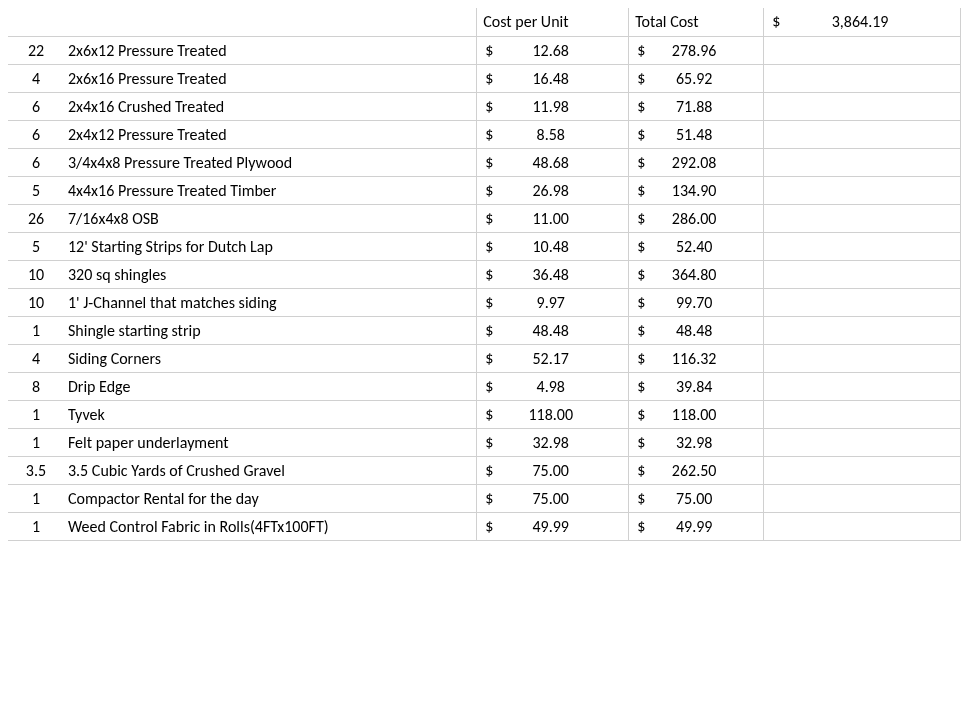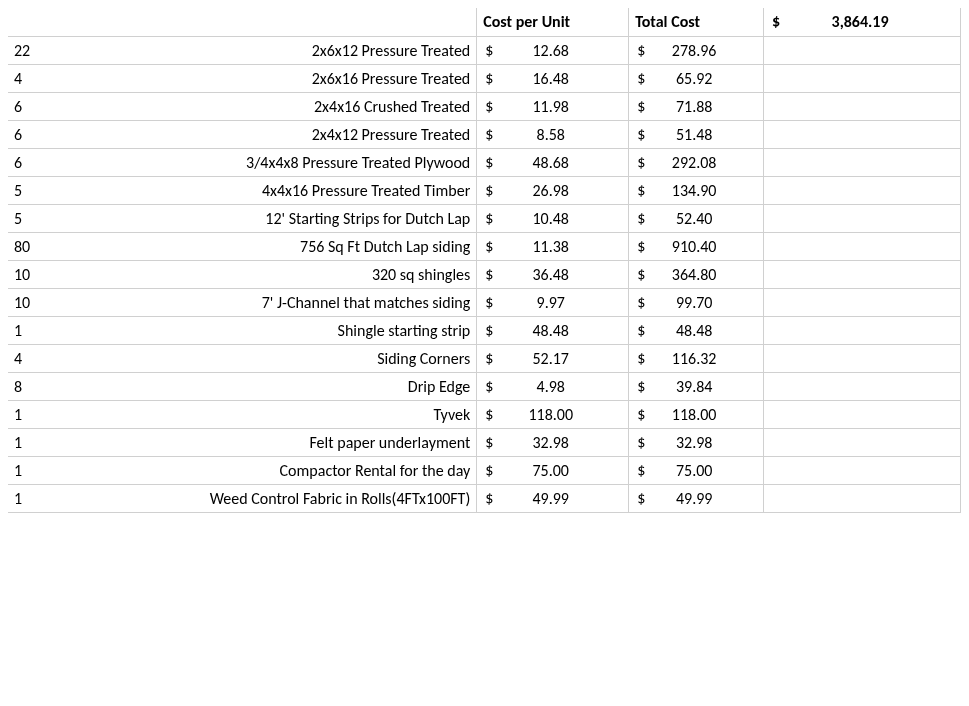--- a/index.html
+++ b/index.html
@@ -20,32 +20,32 @@
     }
     td, th {
       border-bottom: 1px solid #d0d0d0;
       border-right: 1px solid #d0d0d0;
       padding: 4px 6px;
       height: 28px;
       vertical-align: middle;
       white-space: nowrap;
     }
     th {
-      font-weight: bold;
+      font-weight: normal;
       text-align: left;
     }
     .col-qty {
       width: 54px;
-      text-align: left;
+      text-align: center;
       border-right: none;
       padding-right: 4px;
     }
     .col-desc {
       width: 415px;
-      text-align: right;
+      text-align: left;
     }
     .col-unit {
       width: 152px;
     }
     .col-total {
       width: 135px;
     }
     .col-grand {
       width: 197px;
     }
@@ -155,61 +155,61 @@
           <span class="money-symbol">$</span>
           <span class="money-value">26.98</span>
         </td>
         <td class="col-total money-cell">
           <span class="money-symbol">$</span>
           <span class="money-value">134.90</span>
         </td>
         <td class="col-grand"></td>
       </tr>
       <tr>
+        <td class="col-qty">26</td>
+        <td class="col-desc">7/16x4x8 OSB</td>
+        <td class="col-unit money-cell">
+          <span class="money-symbol">$</span>
+          <span class="money-value">11.00</span>
+        </td>
+        <td class="col-total money-cell">
+          <span class="money-symbol">$</span>
+          <span class="money-value">286.00</span>
+        </td>
+        <td class="col-grand"></td>
+      </tr>
+      <tr>
         <td class="col-qty">5</td>
         <td class="col-desc">12' Starting Strips for Dutch Lap</td>
         <td class="col-unit money-cell">
           <span class="money-symbol">$</span>
           <span class="money-value">10.48</span>
         </td>
         <td class="col-total money-cell">
           <span class="money-symbol">$</span>
           <span class="money-value">52.40</span>
         </td>
         <td class="col-grand"></td>
       </tr>
       <tr>
-        <td class="col-qty">80</td>
-        <td class="col-desc">756 Sq Ft Dutch Lap siding</td>
-        <td class="col-unit money-cell">
-          <span class="money-symbol">$</span>
-          <span class="money-value">11.38</span>
-        </td>
-        <td class="col-total money-cell">
-          <span class="money-symbol">$</span>
-          <span class="money-value">910.40</span>
-        </td>
-        <td class="col-grand"></td>
-      </tr>
-      <tr>
         <td class="col-qty">10</td>
         <td class="col-desc">320 sq shingles</td>
         <td class="col-unit money-cell">
           <span class="money-symbol">$</span>
           <span class="money-value">36.48</span>
         </td>
         <td class="col-total money-cell">
           <span class="money-symbol">$</span>
           <span class="money-value">364.80</span>
         </td>
         <td class="col-grand"></td>
       </tr>
       <tr>
         <td class="col-qty">10</td>
-        <td class="col-desc">7' J-Channel that matches siding</td>
+        <td class="col-desc">1' J-Channel that matches siding</td>
         <td class="col-unit money-cell">
           <span class="money-symbol">$</span>
           <span class="money-value">9.97</span>
         </td>
         <td class="col-total money-cell">
           <span class="money-symbol">$</span>
           <span class="money-value">99.70</span>
         </td>
         <td class="col-grand"></td>
       </tr>
@@ -268,20 +268,33 @@
       <tr>
         <td class="col-qty">1</td>
         <td class="col-desc">Felt paper underlayment</td>
         <td class="col-unit money-cell">
           <span class="money-symbol">$</span>
           <span class="money-value">32.98</span>
         </td>
         <td class="col-total money-cell">
           <span class="money-symbol">$</span>
           <span class="money-value">32.98</span>
+        </td>
+        <td class="col-grand"></td>
+      </tr>
+      <tr>
+        <td class="col-qty">3.5</td>
+        <td class="col-desc">3.5 Cubic Yards of Crushed Gravel</td>
+        <td class="col-unit money-cell">
+          <span class="money-symbol">$</span>
+          <span class="money-value">75.00</span>
+        </td>
+        <td class="col-total money-cell">
+          <span class="money-symbol">$</span>
+          <span class="money-value">262.50</span>
         </td>
         <td class="col-grand"></td>
       </tr>
       <tr>
         <td class="col-qty">1</td>
         <td class="col-desc">Compactor Rental for the day</td>
         <td class="col-unit money-cell">
           <span class="money-symbol">$</span>
           <span class="money-value">75.00</span>
         </td>

